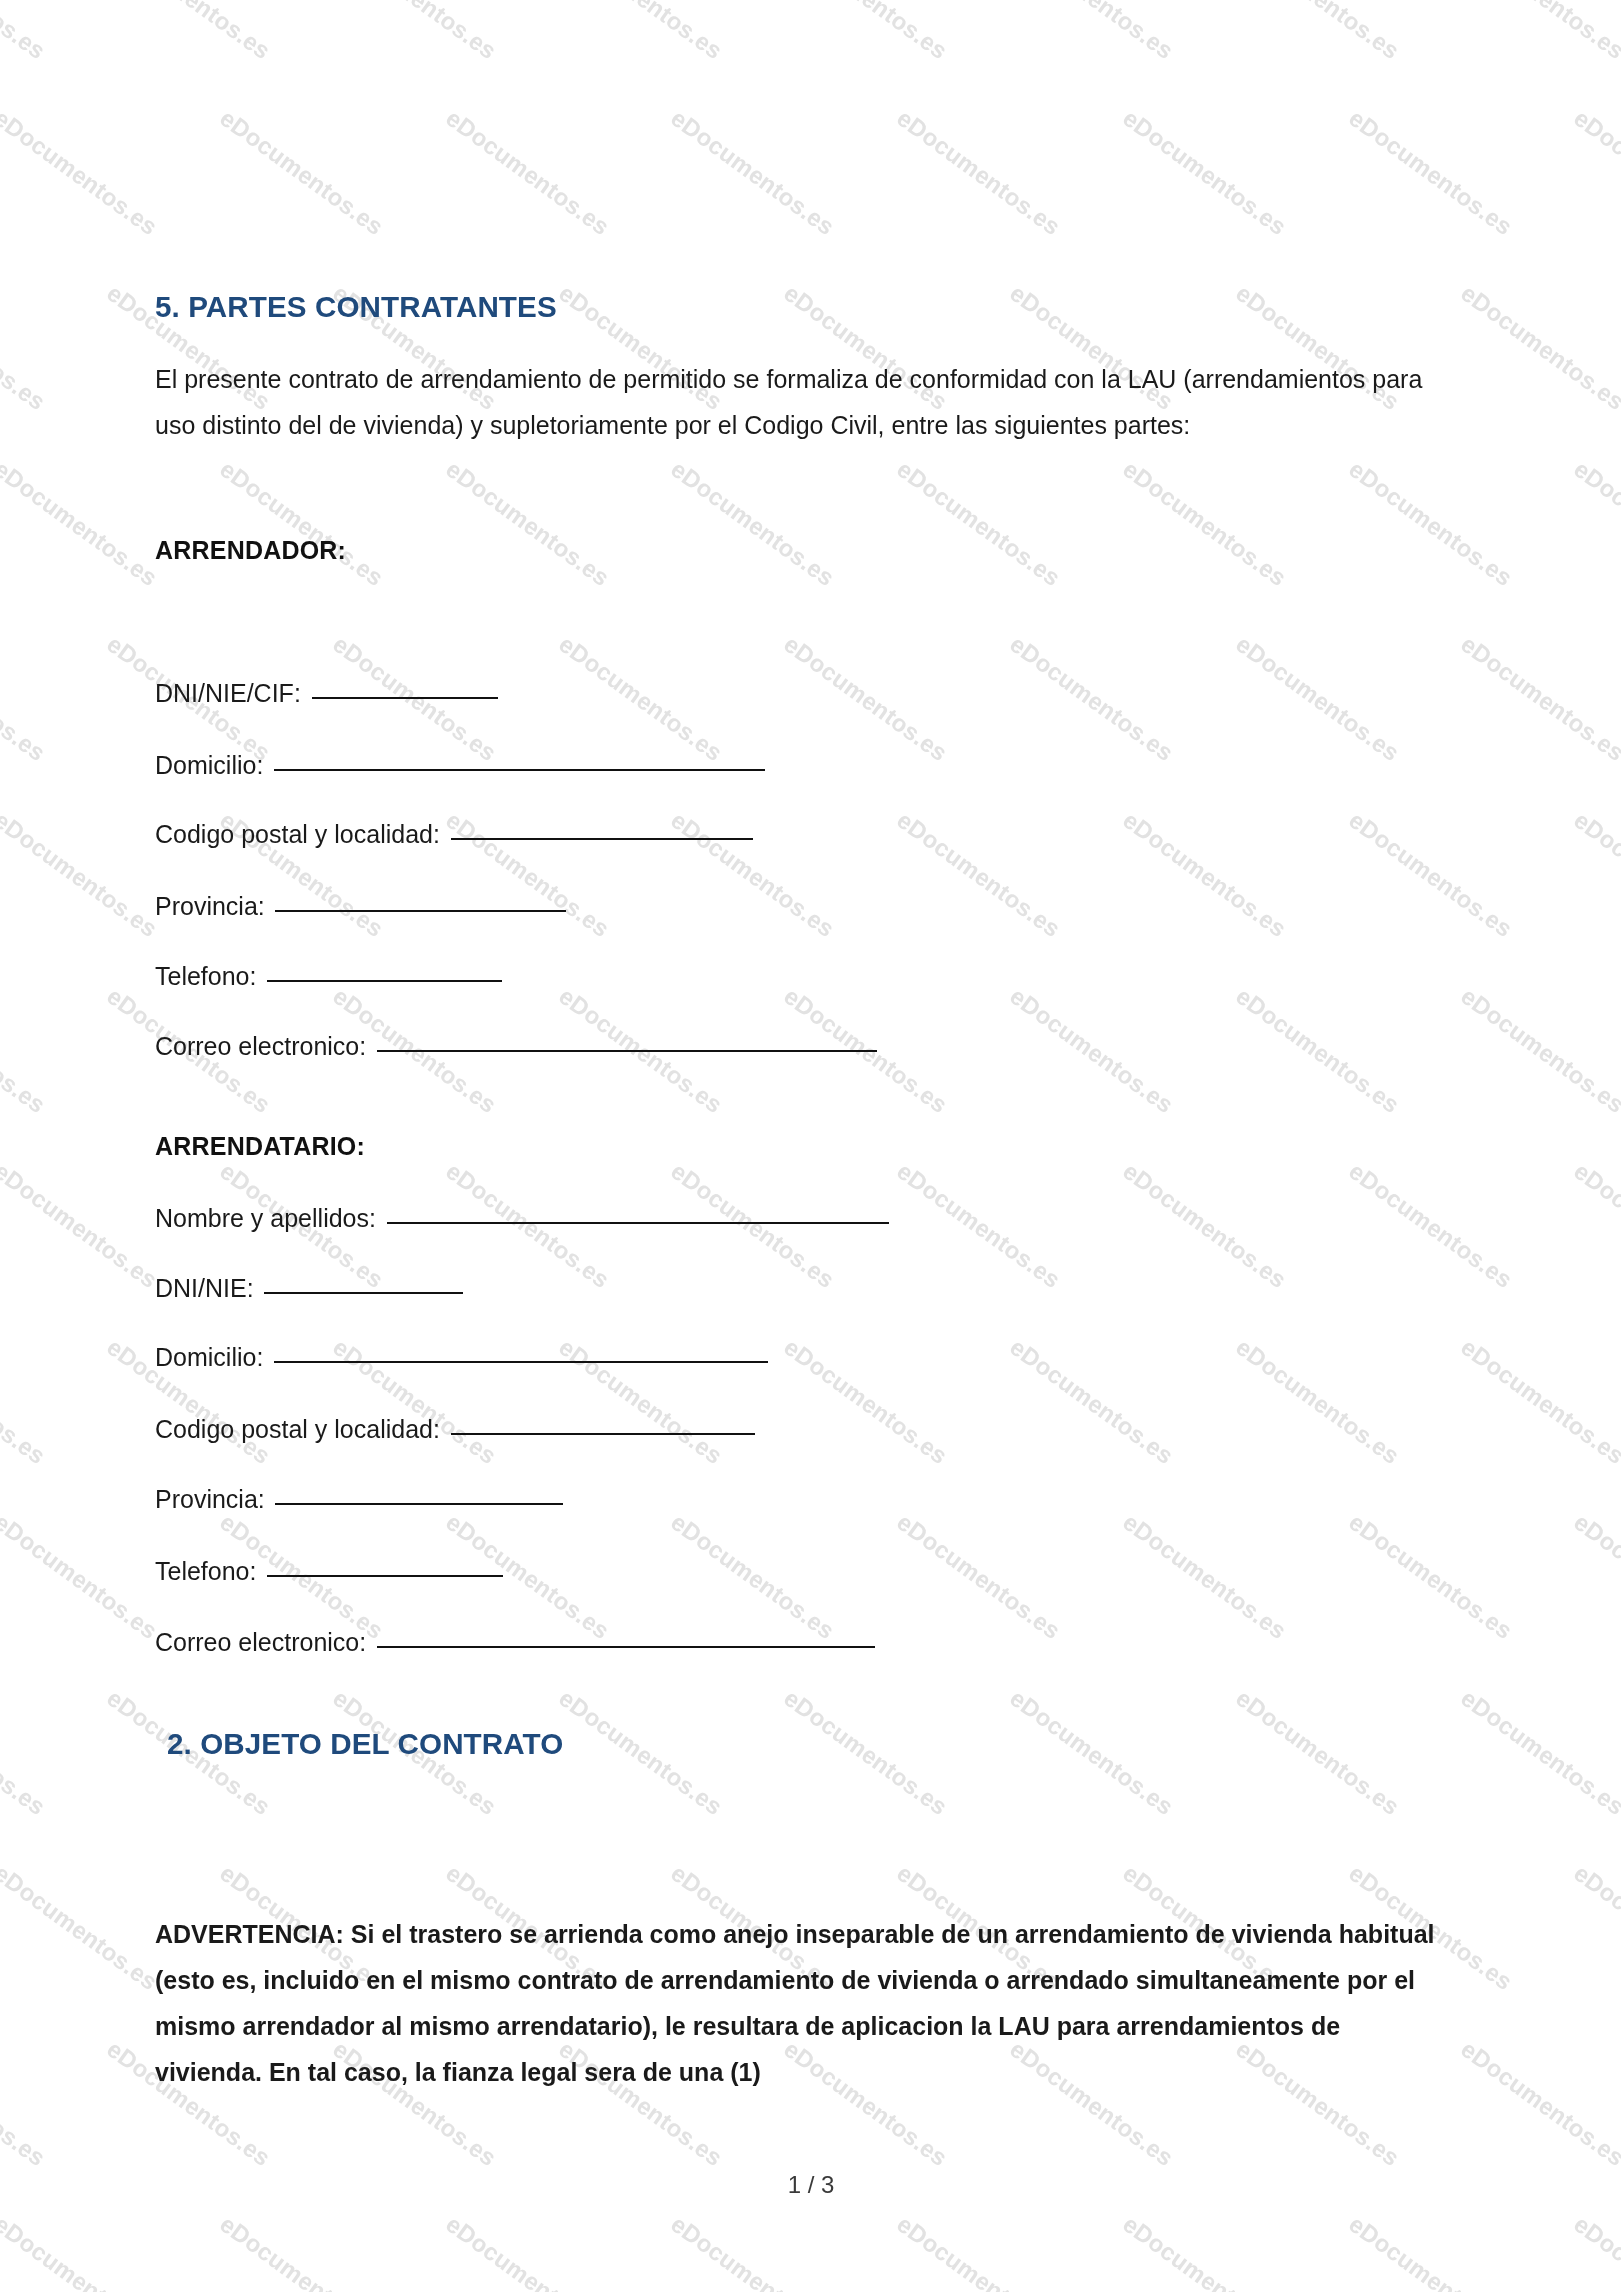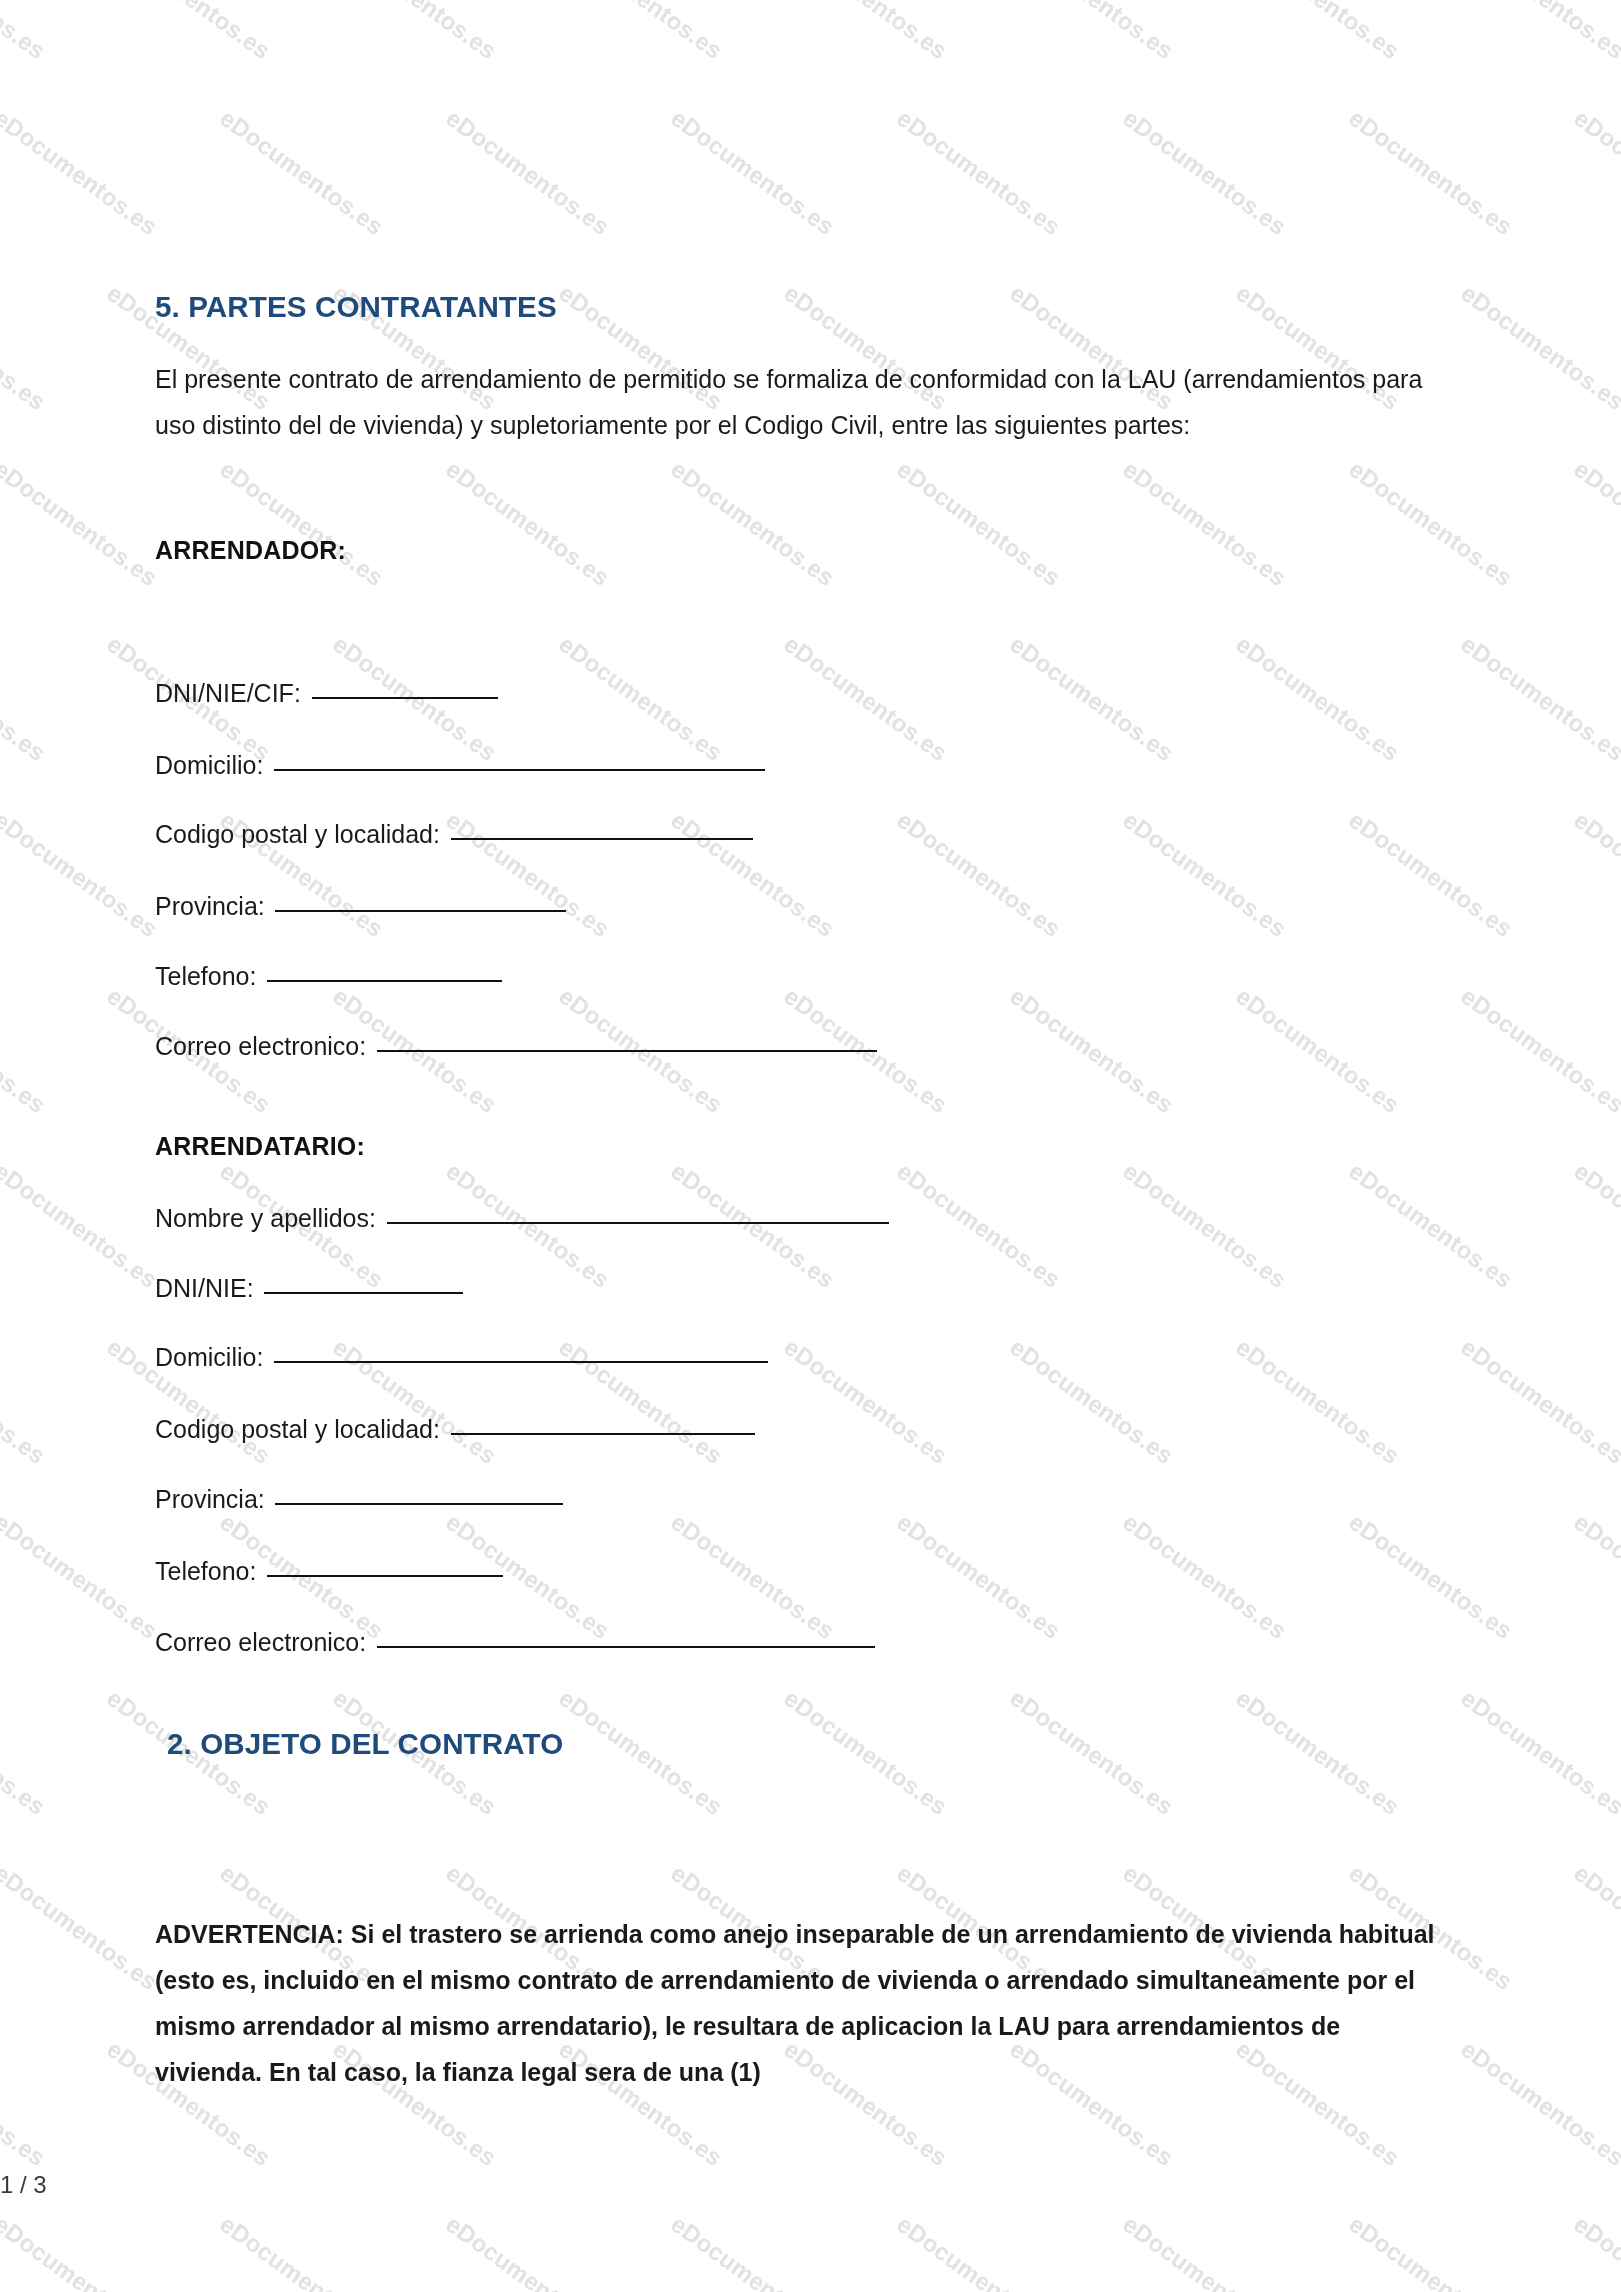--- a/index.html
+++ b/index.html
@@ -122,20 +122,21 @@
     color: #e0e0e0;
     z-index: 1;
     user-select: none;
   }
 
   .page-footer {
     position: absolute;
     left: 0;
     right: 0;
     top: 2171px;
+    text-align: center;
     font-size: 24px;
     color: #3a3a3a;
   }
 </style>
 </head>
 <body>
 
 <div class="page">
 
   <div class="watermark-layer" id="wm-layer">

